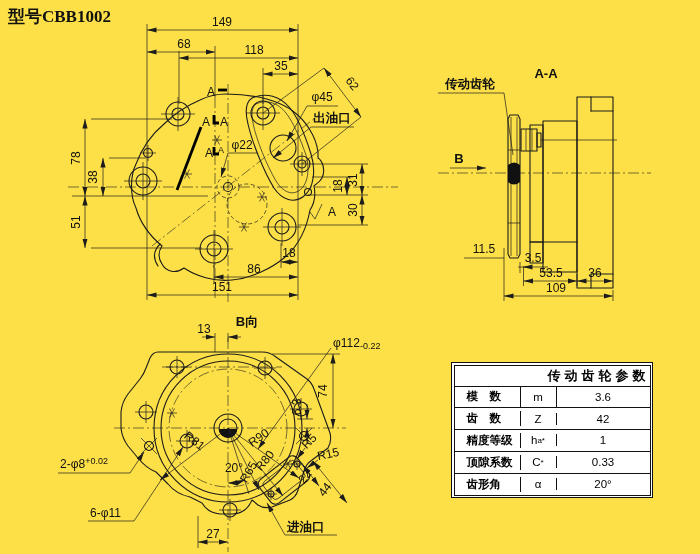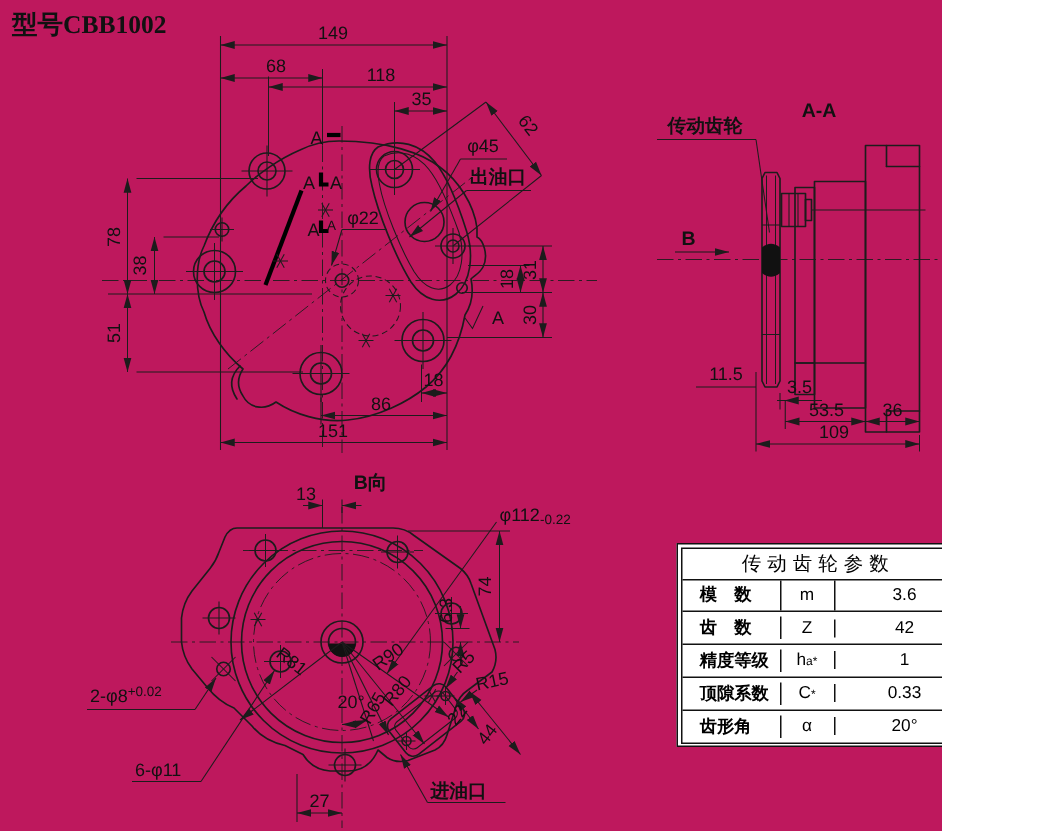--- a/index.html
+++ b/index.html
@@ -1,33 +1,33 @@
 <!DOCTYPE html>
 <html><head>
 <meta charset="utf-8">
 <style>
   html,body{margin:0;padding:0;background:#fff;}
-  #stage{position:relative;width:628px;height:554px;background:#be185d;overflow:hidden;
+  #stage{position:relative;width:700px;height:554px;background:#fde047;overflow:hidden;
          font-family:"Liberation Sans",sans-serif;}
   svg{position:absolute;left:0;top:0;}
   svg text{font-family:"Liberation Sans",sans-serif;fill:#111;}
   .dt{font-size:12px;}
   .sm{font-size:9px;}
   .cn{font-size:12.5px;font-weight:bold;}
   .big{font-size:13px;font-weight:bold;}
   .ol{fill:none;stroke:#1c1c1c;stroke-width:1.1;stroke-linejoin:round;stroke-linecap:round;}
   .thin{fill:none;stroke:#1c1c1c;stroke-width:.7;}
   .cl{fill:none;stroke:#1c1c1c;stroke-width:.6;stroke-dasharray:11 3 2 3;}
   .hid{fill:none;stroke:#1c1c1c;stroke-width:.7;stroke-dasharray:4 2.5;}
   .thick{fill:none;stroke:#000;stroke-width:2.8;}
   
   .tbl{position:absolute;left:451px;top:362px;width:202px;height:136px;
        border:1px solid #111;padding:1.5px;box-sizing:border-box;background:#fff;}
   .tbl-in{border:1px solid #111;height:100%;display:flex;flex-direction:column;box-sizing:border-box;}
-  .tbl-hd{height:20px;line-height:20px;text-align:left;font-weight:normal;font-size:13px;
+  .tbl-hd{height:20px;line-height:20px;text-align:right;font-weight:bold;font-size:13px;
           letter-spacing:4px;border-bottom:1px solid #111;padding-left:40px;}
   .trow{flex:1;display:flex;align-items:stretch;font-size:11.5px;}
   .trow + .trow{border-top:1px solid #111;align-items:center;}
   .c1{width:53px;border-right:1px solid #111;padding-left:12px;display:flex;align-items:center;font-weight:bold;white-space:nowrap;overflow:hidden;}
   .c2{width:35px;border-right:1px solid #111;display:flex;align-items:center;justify-content:center;}
   .c3{flex:1;display:flex;align-items:center;justify-content:center;}
   .c2 sub{font-size:8px;} .c2 sup{font-size:8px;}
 </style>
 </head>
 <body>

